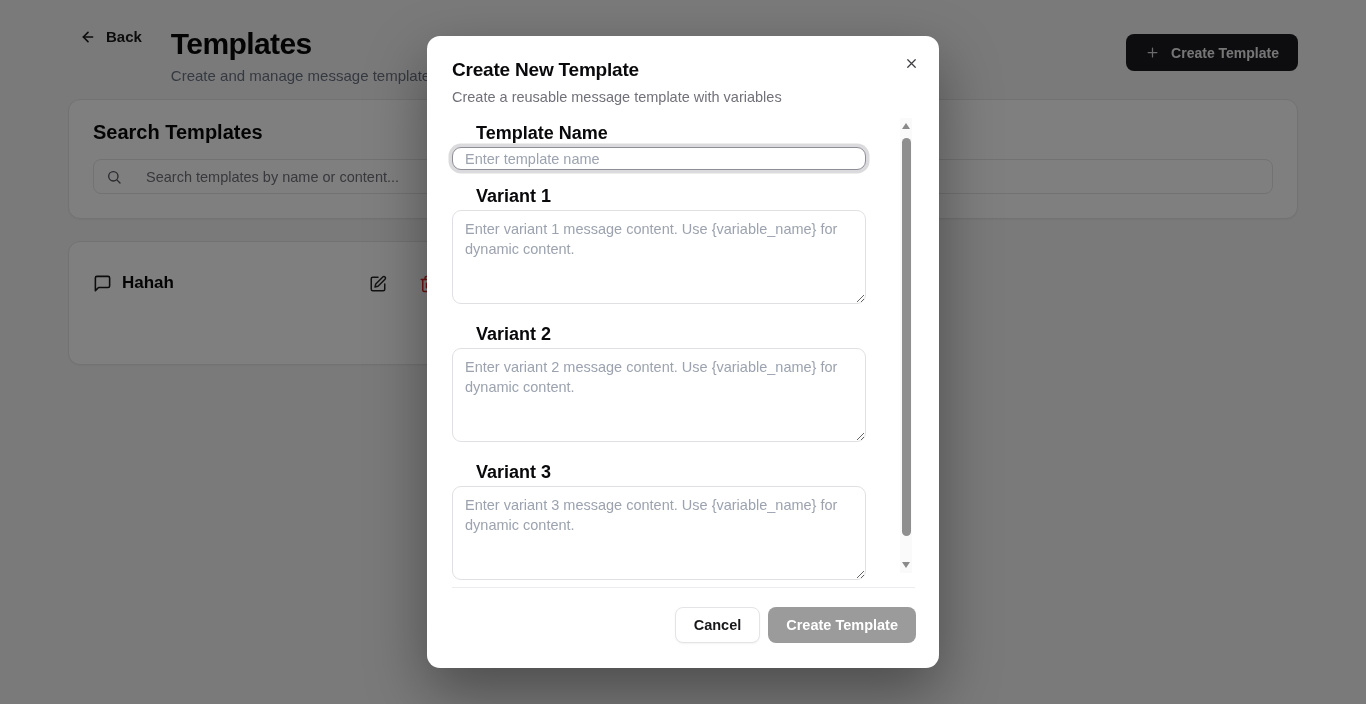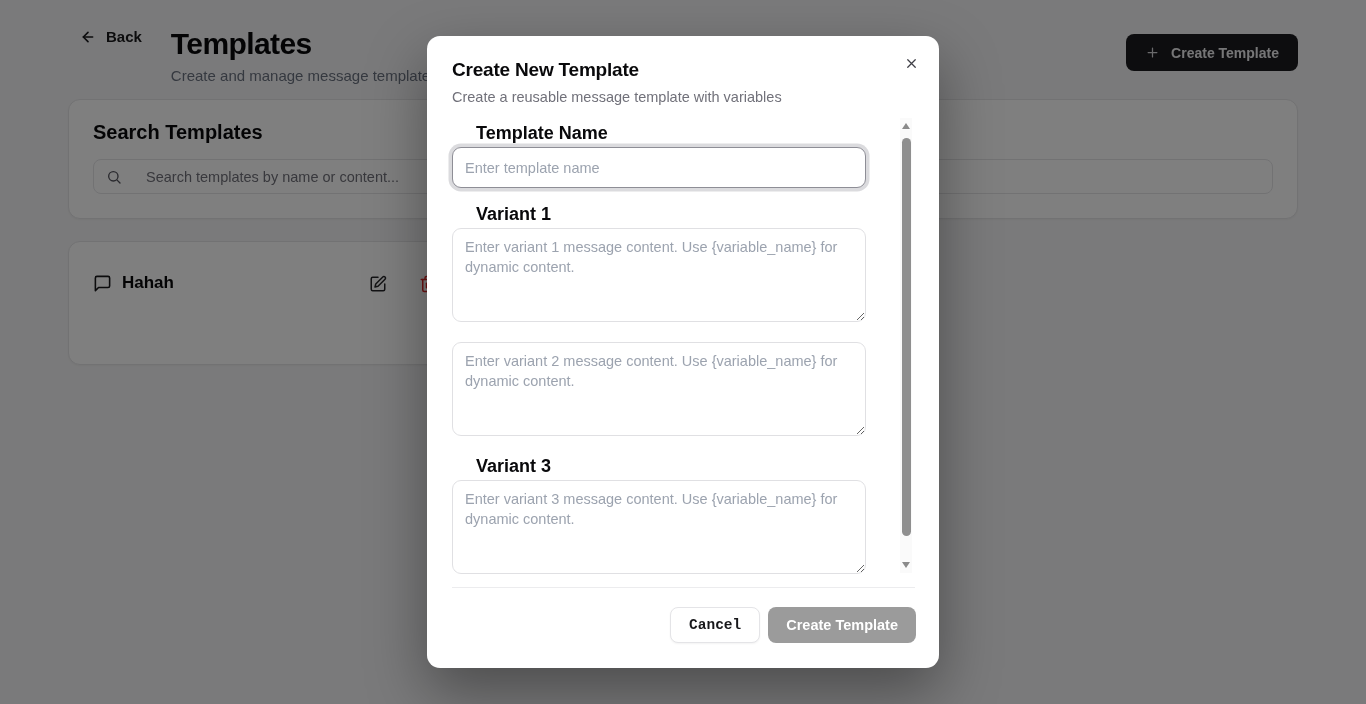--- a/index.html
+++ b/index.html
@@ -53,21 +53,21 @@
   .modal-sub { margin-top:8px; font-size:14.5px; color:#71717a; }
   .modal-close { position:absolute; top:14px; right:15px; width:26px; height:26px; display:flex;
                  align-items:center; justify-content:center; background:none; border:none; cursor:pointer;
                  color:#3f3f46; border-radius:4px; }
 
   .modal-body { flex:1; margin-top:14px; padding:4px 73px 10px 25px; overflow-y:auto;
                 scrollbar-width:none; }
   .modal-body::-webkit-scrollbar { display:none; }
   .field + .field { margin-top:16px; }
   .field-label { display:block; font-size:18px; font-weight:600; color:#09090b; margin-bottom:3px;margin-left:24px; }
-  .text-input { width:100%; height:41px; border:1px solid #d4d4d8; border-radius:9px; padding:0 12px;
+  .text-input { width:100%; height:23px; border:1px solid #d4d4d8; border-radius:9px; padding:0 12px;
                 font-size:14.5px; color:#09090b; font-family:inherit; outline:none; background:#fff; }
   .text-input.focused { border-color:#8e8e96; box-shadow:0 0 0 3.5px rgba(113,113,122,0.25); }
   .text-area { width:100%; height:94px; border:1px solid #e0e0e3; border-radius:9px; padding:8px 12px;
                font-size:14.5px; color:#09090b; font-family:inherit; line-height:1.4; resize:vertical;
                outline:none; background:#fff; }
   .text-input::placeholder, .text-area::placeholder { color:#9ca3af; }
 
   
   .fake-scrollbar { position:absolute; top:82px; right:27px; width:12px; height:455px;
                     background:#fafafa; z-index:5; }
@@ -76,21 +76,21 @@
                                  border-right:4.5px solid transparent; cursor:pointer; }
   .sb-arrow-up { top:5px; border-bottom:6px solid #8a8a8a; }
   .sb-arrow-down { bottom:5px; border-top:6px solid #8a8a8a; }
   .sb-thumb { position:absolute; top:20px; left:1.5px; width:9px; height:398px;
               background:#8f8f8f; border-radius:5px; cursor:pointer; }
 
   .modal-divider { height:1px; background:#ececee; margin:0 24px 0 25px; }
   .modal-footer { display:flex; justify-content:flex-end; align-items:center; gap:8px;
                   padding:19px 23px 25px; }
   .btn-cancel { height:36px; padding:0 18px; background:#fff; border:1px solid #e4e4e7; border-radius:8px;
-                font-size:14.5px; font-weight:600; color:#18181b; cursor:pointer; font-family:Liberation Mono, monospace;
+                font-size:14.5px; font-weight:600; color:#18181b; cursor:pointer; font-family:Liberation Sans, sans-serif;
                 box-shadow:0 1px 2px rgba(0,0,0,0.05); }
   .btn-submit { height:36px; padding:0 18px; background:#9b9b9b; border:none; border-radius:8px;
                 font-size:14.5px; font-weight:600; color:#fff; cursor:default; font-family:inherit; }
 </style>
 </head>
 <body>
 
 <div class="app-header">
   <button class="back-btn">
     <span>
@@ -179,20 +179,21 @@
   <div class="modal-body">
     <div class="field">
       <label class="field-label">Template Name</label>
       <input class="text-input focused" type="text" placeholder="Enter template name" style="">
     </div>
     <div class="field">
       <label class="field-label">Variant 1</label>
       <textarea class="text-area" placeholder="Enter variant 1 message content. Use {variable_name} for dynamic content." style=""></textarea>
     </div>
     <div class="field">
+      <label class="field-label">Variant 2</label>
       <textarea class="text-area" placeholder="Enter variant 2 message content. Use {variable_name} for dynamic content." style=""></textarea>
     </div>
     <div class="field">
       <label class="field-label">Variant 3</label>
       <textarea class="text-area" placeholder="Enter variant 3 message content. Use {variable_name} for dynamic content." style=""></textarea>
     </div>
   </div>
 
   <div class="fake-scrollbar">
     <div class="sb-arrow-up"></div>

